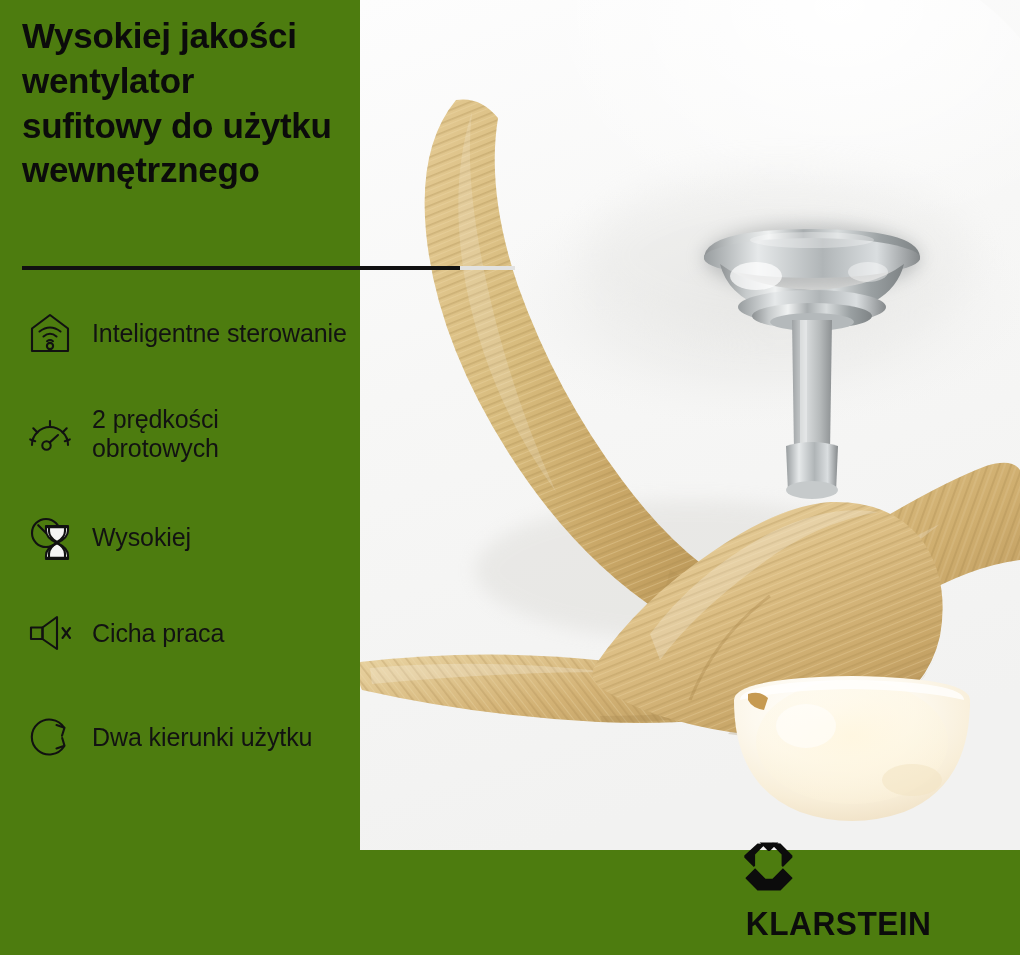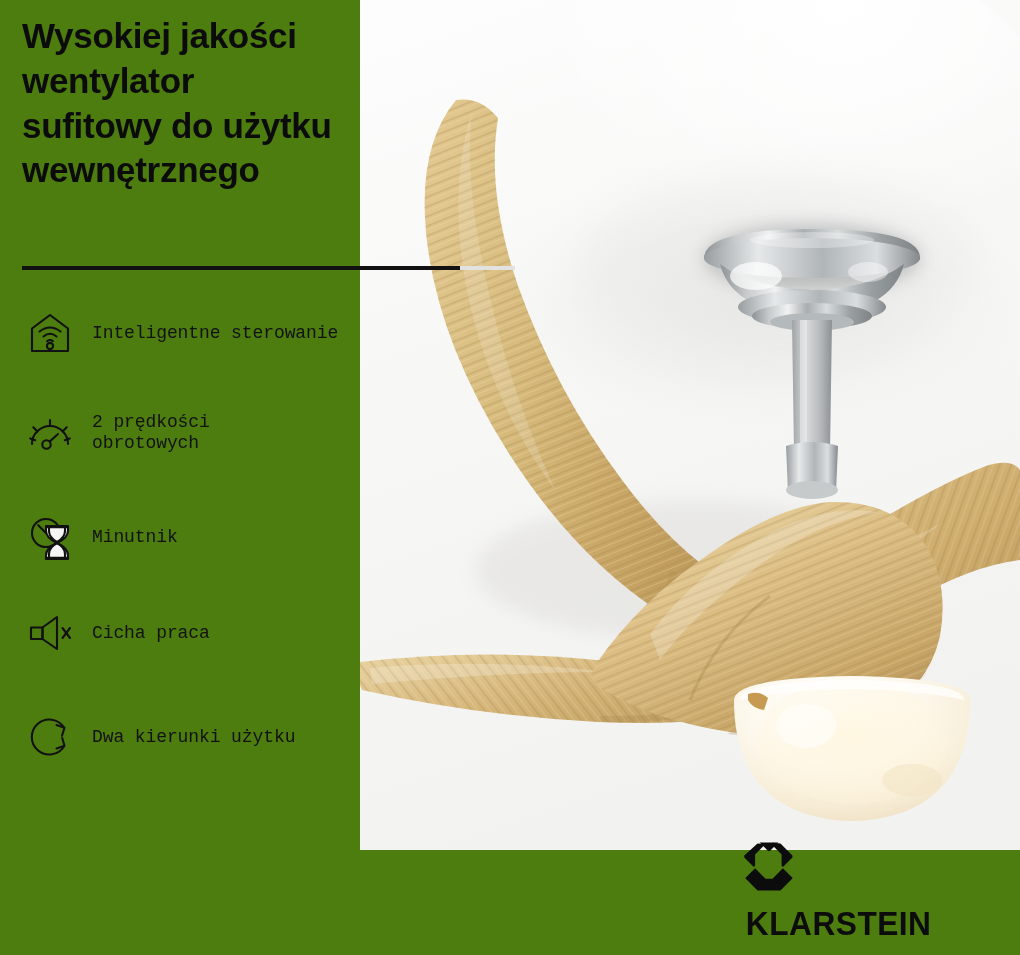--- a/index.html
+++ b/index.html
@@ -67,26 +67,25 @@
     gap:14px;
     width:500px;
   }
   .feature-icon {
     flex:0 0 auto;
     width:56px; height:56px;
     display:flex; align-items:center; justify-content:center;
   }
   .feature-icon svg { display:block; }
   .feature-label {
-    font-size:18px;
+    font-size:25px;
     line-height:1.16;
     color:#121212;
     letter-spacing:-0.1px;
     white-space:pre-line;
-    font-family:Liberation Mono, monospace;
   }
 
   
   .feature.f0 { top:0px; }
   .feature.f1 { top:100px; }
   .feature.f2 { top:204px; }
   .feature.f3 { top:300px; }
   .feature.f4 { top:404px; }
 
   
@@ -402,21 +401,21 @@
           <path d="M20 20 L12.2 12.2"></path>
 
           <path d="M20 13 H42 V17.5 Q42 25 31 30 Q42 35 42 42.5 V46 H20 V42.5
                    Q20 35 31 30 Q20 25 20 17.5 Z" fill="#f5f5f4"></path>
           <path d="M21.5 14.2 H40.5"></path>
           <path d="M21.5 44.8 H40.5"></path>
           <path d="M23 14.2 V18 Q23 24.5 31 29 Q39 24.5 39 18 V14.2"></path>
           <path d="M23 44.8 V41 Q23 34.5 31 30.2 Q39 34.5 39 41 V44.8"></path>
         </svg>
       </span>
-      <span class="feature-label">Minutnik</span>
+      <span class="feature-label">Wysokiej</span>
     </div>
 
     <div class="feature f3">
       <span class="feature-icon">
         <svg width="48" height="48" viewBox="0 0 48 48" fill="none" stroke="#111" stroke-width="2.1" stroke-linecap="round" stroke-linejoin="round">
           <rect x="5" y="18.5" width="11.5" height="11.5"></rect>
           <path d="M16.5 18.5 L31 8 V40 L16.5 30 Z"></path>
           <path d="M36.5 19 L44 29"></path>
           <path d="M44 19 L36.5 29"></path>
         </svg>

